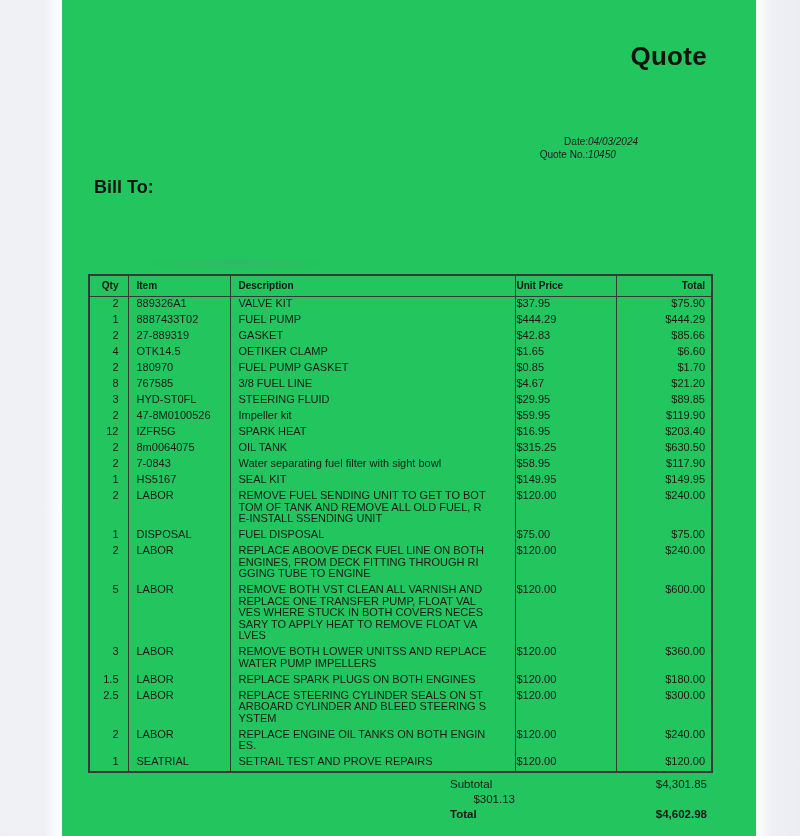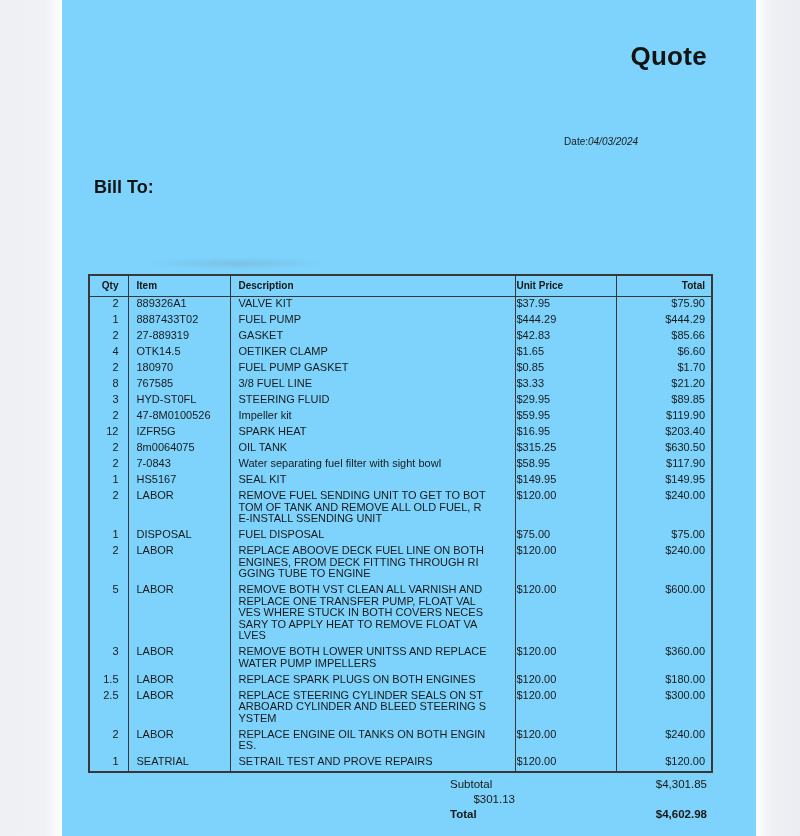--- a/index.html
+++ b/index.html
@@ -3,21 +3,21 @@
 <meta charset="utf-8">
 <style>
   html, body { margin:0; padding:0; }
   body {
     width:800px; height:836px;
     background:#ffffff;
     font-family:"Liberation Sans", sans-serif;
     color:#1a1a1a;
     overflow:hidden;
   }
-  .canvas { position:relative; width:800px; height:836px; background:#7dd3fc; overflow:hidden; }
+  .canvas { position:relative; width:800px; height:836px; background:#22c55e; overflow:hidden; }
 
   .strip-left {
     position:absolute; left:0; top:0; width:62px; height:836px;
     background:linear-gradient(to right, #eef0f4 0%, #eff1f5 72%, #ffffff 100%);
   }
   .strip-right {
     position:absolute; left:756px; top:0; width:44px; height:836px;
     background:linear-gradient(to left, #ecedf2 0%, #eff0f4 65%, #ffffff 100%);
   }
 
@@ -76,20 +76,24 @@
   <div class="strip-left"></div>
   <div class="strip-right"></div>
   <div class="smudge"></div>
 
   <h1 class="title">Quote</h1>
 
   <div class="meta">
     <div class="meta-row">
       <span class="meta-label">Date:</span>
       <span class="meta-value">04/03/2024</span>
+    </div>
+    <div class="meta-row">
+      <span class="meta-label">Quote No.:</span>
+      <span class="meta-value">10450</span>
     </div>
   </div>
 
   <div class="bill-to">Bill To:</div>
 
   <table class="quote-table">
     <colgroup>
       <col style="width:39px">
       <col style="width:102px">
       <col style="width:285px">
@@ -138,21 +142,21 @@
       <td class="c-qty">2</td>
       <td class="c-item">180970</td>
       <td class="c-desc">FUEL PUMP GASKET</td>
       <td class="c-price">$0.85</td>
       <td class="c-total">$1.70</td>
     </tr>
         <tr>
       <td class="c-qty">8</td>
       <td class="c-item">767585</td>
       <td class="c-desc">3/8 FUEL LINE</td>
-      <td class="c-price">$3.33</td>
+      <td class="c-price">$4.67</td>
       <td class="c-total">$21.20</td>
     </tr>
         <tr>
       <td class="c-qty">3</td>
       <td class="c-item">HYD-ST0FL</td>
       <td class="c-desc">STEERING FLUID</td>
       <td class="c-price">$29.95</td>
       <td class="c-total">$89.85</td>
     </tr>
         <tr>

